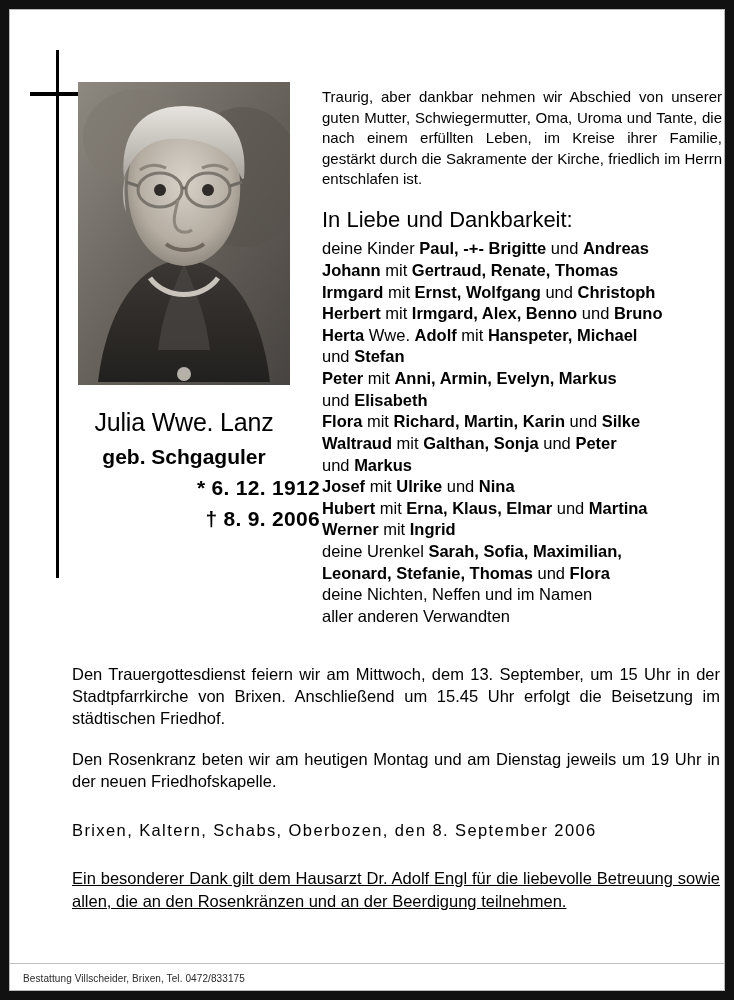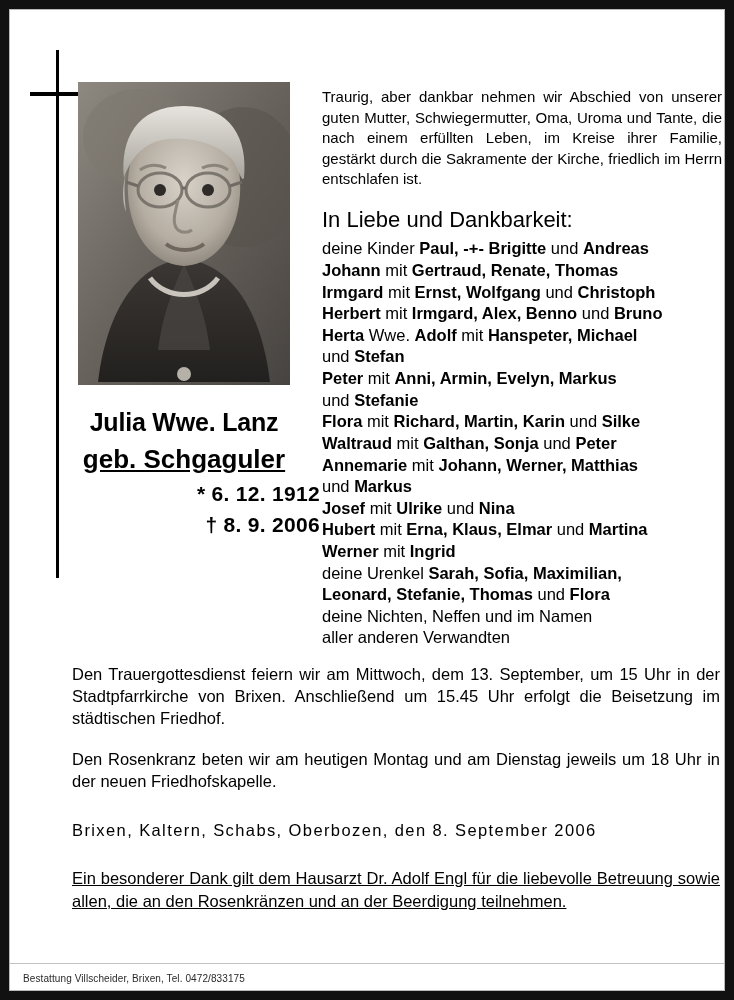--- a/index.html
+++ b/index.html
@@ -78,31 +78,30 @@
 
   .name-block {
     position: absolute;
     left: -30px;
     top: 398px;
     width: 272px;
     text-align: center;
   }
   .deceased-name {
     font-size: 25px;
-    font-weight: bold;
+    font-weight: normal;
     letter-spacing: -0.2px;
     line-height: 1.12;
     white-space: nowrap;
   }
   .deceased-maiden {
-    font-size: 26px;
+    font-size: 21px;
     font-weight: bold;
     margin-top: 9px;
     line-height: 1.15;
-    text-decoration: underline;
   }
   .deceased-born,
   .deceased-died {
     font-size: 21px;
     font-weight: bold;
     margin-top: 7px;
     line-height: 1.15;
     letter-spacing: 0.3px;
     text-align: right;
   }
@@ -249,40 +248,39 @@
         <p class="intro">Traurig, aber dankbar nehmen wir Abschied von unserer guten Mutter, Schwiegermutter, Oma, Uroma und Tante, die nach einem erfüllten Leben, im Kreise ihrer Familie, gestärkt durch die Sakramente der Kirche, friedlich im Herrn entschlafen ist.</p>
         <div class="dedication">In Liebe und Dankbarkeit:</div>
         <div class="family-list">
             <div class="family-line">deine Kinder <b>Paul, -+- Brigitte</b> und <b>Andreas</b></div>
             <div class="family-line"><b>Johann</b> mit <b>Gertraud, Renate, Thomas</b></div>
             <div class="family-line"><b>Irmgard</b> mit <b>Ernst, Wolfgang</b> und <b>Christoph</b></div>
             <div class="family-line"><b>Herbert</b> mit <b>Irmgard, Alex, Benno</b> und <b>Bruno</b></div>
             <div class="family-line"><b>Herta</b> Wwe. <b>Adolf</b> mit <b>Hanspeter, Michael</b></div>
             <div class="family-line">und <b>Stefan</b></div>
             <div class="family-line"><b>Peter</b> mit <b>Anni, Armin, Evelyn, Markus</b></div>
-            <div class="family-line">und <b>Stefanie</b></div>
+            <div class="family-line">und <b>Elisabeth</b></div>
             <div class="family-line"><b>Flora</b> mit <b>Richard, Martin, Karin</b> und <b>Silke</b></div>
             <div class="family-line"><b>Waltraud</b> mit <b>Galthan, Sonja</b> und <b>Peter</b></div>
-            <div class="family-line"><b>Annemarie</b> mit <b>Johann, Werner, Matthias</b></div>
             <div class="family-line">und <b>Markus</b></div>
             <div class="family-line"><b>Josef</b> mit <b>Ulrike</b> und <b>Nina</b></div>
             <div class="family-line"><b>Hubert</b> mit <b>Erna, Klaus, Elmar</b> und <b>Martina</b></div>
             <div class="family-line"><b>Werner</b> mit <b>Ingrid</b></div>
             <div class="family-line">deine Urenkel <b>Sarah, Sofia, Maximilian,</b></div>
             <div class="family-line"><b>Leonard, Stefanie, Thomas</b> und <b>Flora</b></div>
             <div class="family-line">deine Nichten, Neffen und im Namen</div>
             <div class="family-line">aller anderen Verwandten</div>
           </div>
       </div>
 
     </div>
 
     <div class="lower">
       <p class="para">Den Trauergottesdienst feiern wir am Mittwoch, dem 13. September, um 15 Uhr in der Stadtpfarrkirche von Brixen. Anschließend um 15.45 Uhr erfolgt die Beisetzung im städtischen Friedhof.</p>
-      <p class="para gap-lg">Den Rosenkranz beten wir am heutigen Montag und am Dienstag jeweils um 18 Uhr in der neuen Friedhofskapelle.</p>
+      <p class="para gap-lg">Den Rosenkranz beten wir am heutigen Montag und am Dienstag jeweils um 19 Uhr in der neuen Friedhofskapelle.</p>
       <p class="para places">Brixen, Kaltern, Schabs, Oberbozen, den 8. September 2006</p>
       <p class="para last">Ein besonderer Dank gilt dem Hausarzt Dr. Adolf Engl für die liebevolle Betreuung sowie allen, die an den Rosenkränzen und an der Beerdigung teilnehmen.</p>
     </div>
 
     <div class="footer-rule"></div>
     <div class="footer-text">Bestattung Villscheider, Brixen, Tel. 0472/833175</div>
 
   </div>
 </div>
 

